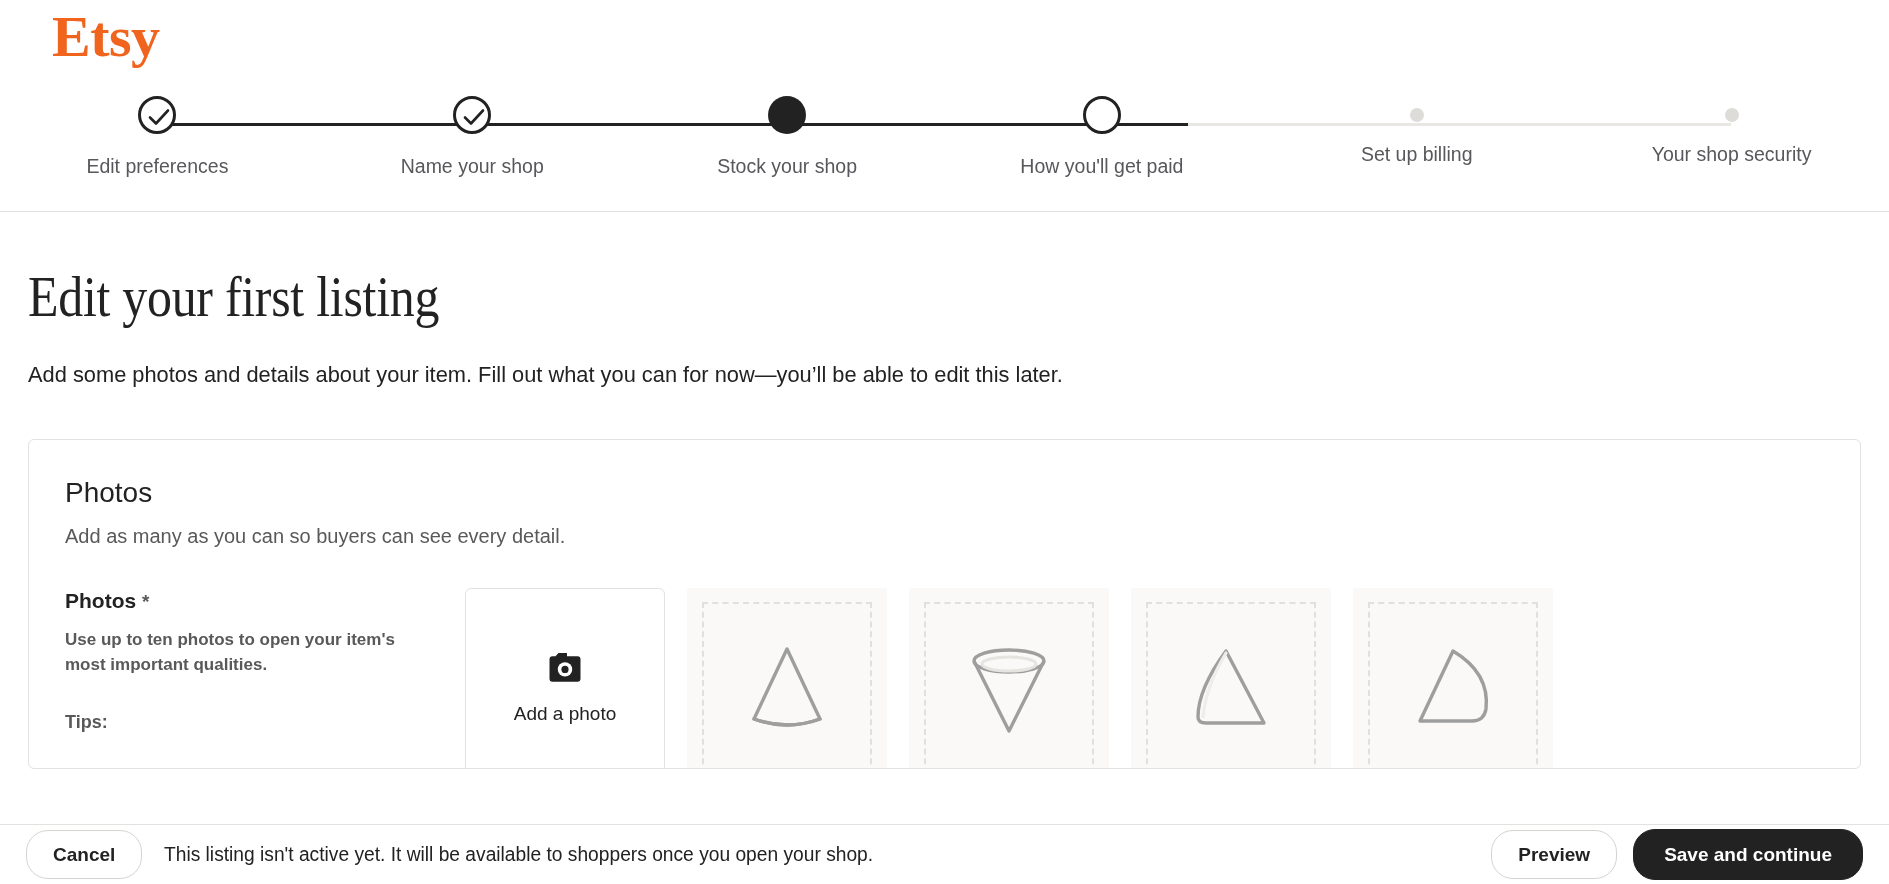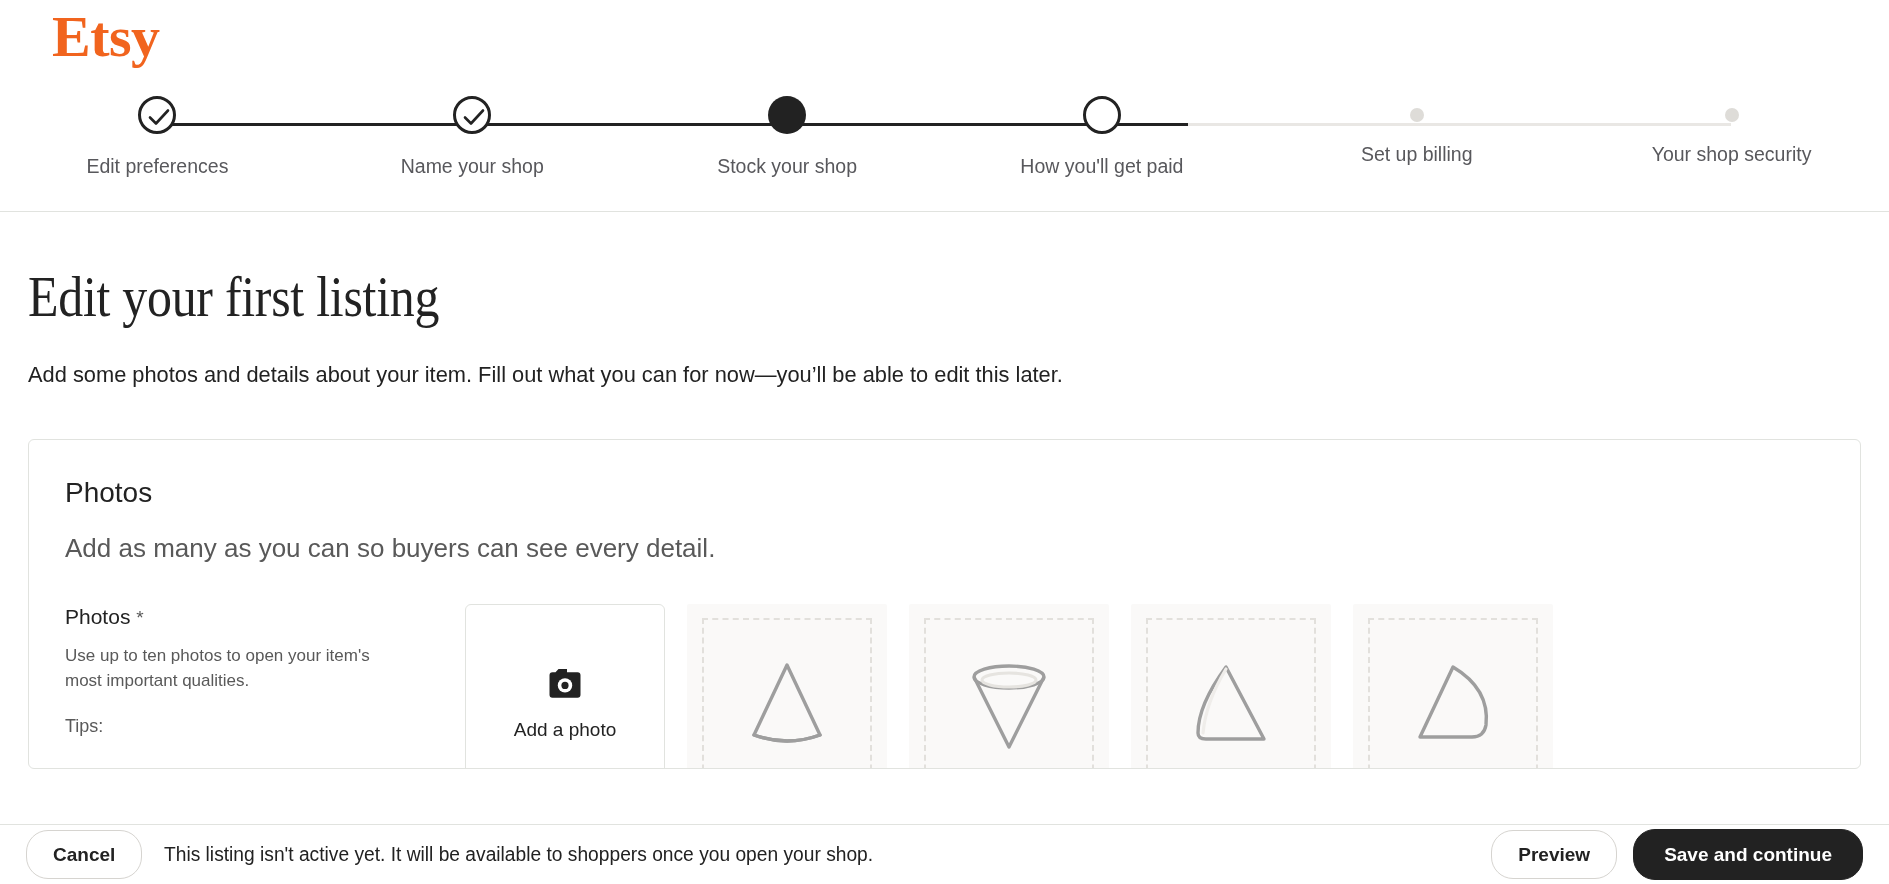--- a/index.html
+++ b/index.html
@@ -143,51 +143,52 @@
     overflow: hidden;
   }
 
   .card-title {
     font-size: 28px;
     font-weight: 400;
     color: #222222;
     line-height: 1.2;
   }
   .card-desc {
-    margin-top: 22px;
-    font-size: 26px;
+    margin-top: 14px;
+    font-size: 20px;
     color: #595959;
     line-height: 1.35;
   }
 
   .field-row {
     display: flex;
     margin-top: 38px;
     gap: 0;
   }
   .field-left {
     width: 400px;
     flex: 0 0 400px;
     padding-right: 30px;
+    font-weight: bold;
   }
   .field-label {
     font-size: 21px;
     color: #222222;
     line-height: 1.25;
   }
   .field-label .req { color: #595959; font-size: 19px; }
   .field-help {
     margin-top: 14px;
     font-size: 17px;
     color: #595959;
     line-height: 1.45;
     max-width: 330px;
   }
   .field-tips {
-    margin-top: 22px;
+    margin-top: 34px;
     font-size: 18px;
     color: #595959;
   }
 
   .photo-grid {
     display: flex;
     gap: 22px;
     flex: 1 1 auto;
   }
 

